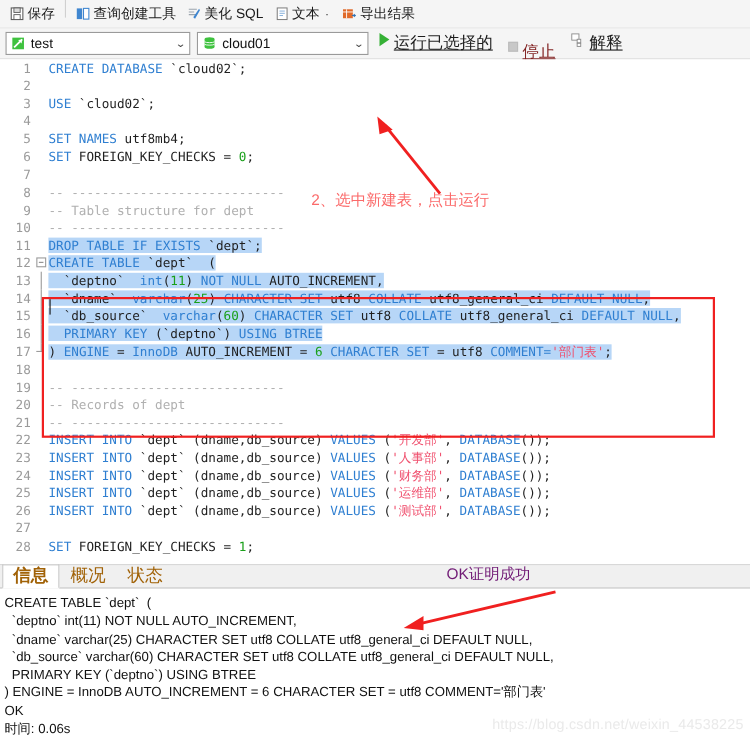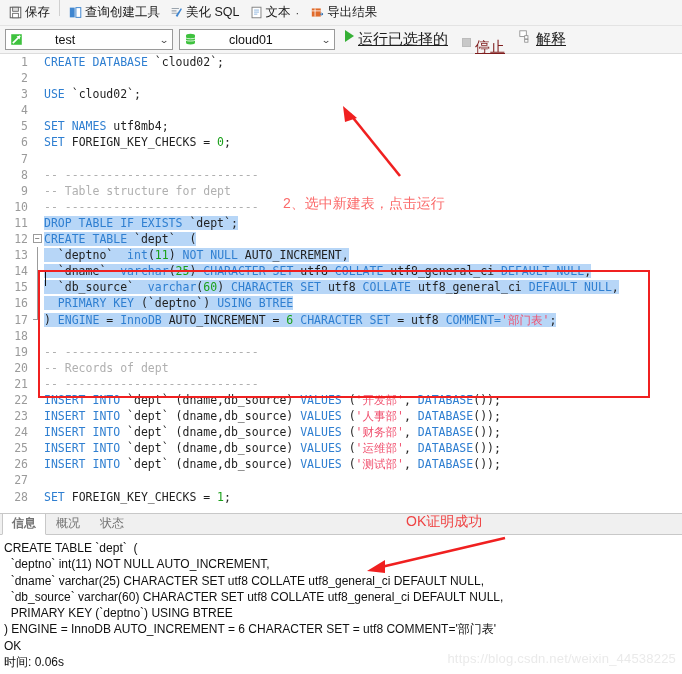--- a/index.html
+++ b/index.html
@@ -62,21 +62,21 @@
     border: 1px solid #9a9a9a;
     display: flex;
     align-items: center;
     padding: 0 4px;
     font-size: 12.5px;
     color: #111;
     gap: 5px;
   }
   .combo.c1 { width: 168px; }
   .combo.c2 { width: 156px; }
-  .combo .cvalue { flex: 1; white-space: nowrap; overflow: hidden; margin-left: 27px; }
+  .combo .cvalue { flex: 1; white-space: nowrap; overflow: hidden; }
   .chev {
     font-size: 9px; color: #444; padding-left: 2px;
     transform: scaleX(1.35);
   }
   .runbtn {
     display: flex; gap: 4px;
     font-size: 15px; color: #1d1d1d; padding: 2px 4px;
     white-space: nowrap;
     text-decoration: underline;
   }
@@ -206,23 +206,23 @@
   }
   .tabs {
     height: 21px;
     display: flex;
     align-items: flex-end;
     background: #f0f0f0;
     border-bottom: 1px solid #c8c8c8;
     padding-left: 2px;
   }
   .tab {
-    font-size: 12px;
+    font-size: 16px;
     padding: 2px 9px 3px 9px;
-    color: #737373;
+    color: #a16207;
     line-height: 15px;
     border: 1px solid transparent;
     border-bottom: none;
     white-space: nowrap;
   }
   .tab.active {
     background: #ffffff;
     border: 1px solid #c8c8c8;
     border-bottom: 1px solid #ffffff;
     margin-bottom: -1px;
@@ -357,21 +357,21 @@
     </div>
   </div>
 
   <div class="editor">
     <div class="gutter"></div>
     <div class="code" id="code-lines"><div class="ln"><span class="lnum">1</span><span><span class="kw">CREATE DATABASE </span><span class="plain">`cloud02`;</span></span></div><div class="ln"><span class="lnum">2</span><span></span></div><div class="ln"><span class="lnum">3</span><span><span class="kw">USE </span><span class="plain">`cloud02`;</span></span></div><div class="ln"><span class="lnum">4</span><span></span></div><div class="ln"><span class="lnum">5</span><span><span class="kw">SET NAMES </span><span class="plain">utf8mb4;</span></span></div><div class="ln"><span class="lnum">6</span><span><span class="kw">SET </span><span class="plain">FOREIGN_KEY_CHECKS = </span><span class="num">0</span><span class="plain">;</span></span></div><div class="ln"><span class="lnum">7</span><span></span></div><div class="ln"><span class="lnum">8</span><span><span class="cmt">-- ----------------------------</span></span></div><div class="ln"><span class="lnum">9</span><span><span class="cmt">-- Table structure for dept</span></span></div><div class="ln"><span class="lnum">10</span><span><span class="cmt">-- ----------------------------</span></span></div><div class="ln"><span class="lnum">11</span><span class="sel"><span class="kw">DROP TABLE IF EXISTS </span><span class="plain">`dept`;</span></span></div><div class="ln"><span class="lnum">12</span><span class="fold">−</span><span class="sel"><span class="kw">CREATE TABLE </span><span class="plain">`dept`  (</span></span></div><div class="ln"><span class="lnum">13</span><span class="sel"><span class="plain">  `deptno`  </span><span class="kw">int</span><span class="plain">(</span><span class="num">11</span><span class="plain">) </span><span class="kw">NOT NULL </span><span class="plain">AUTO_INCREMENT,</span></span><span class="foldline"></span></div><div class="ln"><span class="lnum">14</span><span class="sel"><span class="plain">  `dname`  </span><span class="kw">varchar</span><span class="plain">(</span><span class="num">25</span><span class="plain">) </span><span class="kw">CHARACTER SET </span><span class="plain">utf8 </span><span class="kw">COLLATE </span><span class="plain">utf8_general_ci </span><span class="kw">DEFAULT NULL</span><span class="plain">,</span></span><span class="foldline"></span></div><div class="ln"><span class="lnum">15</span><span class="sel"><span class="plain">  `db_source`  </span><span class="kw">varchar</span><span class="plain">(</span><span class="num">60</span><span class="plain">) </span><span class="kw">CHARACTER SET </span><span class="plain">utf8 </span><span class="kw">COLLATE </span><span class="plain">utf8_general_ci </span><span class="kw">DEFAULT NULL</span><span class="plain">,</span></span><span class="foldline"></span></div><div class="ln"><span class="lnum">16</span><span class="sel"><span class="plain">  </span><span class="kw">PRIMARY KEY </span><span class="plain">(`deptno`) </span><span class="kw">USING BTREE</span></span><span class="foldline"></span></div><div class="ln"><span class="lnum">17</span><span class="foldend"></span><span class="foldend2"></span><span class="sel"><span class="plain">) </span><span class="kw">ENGINE </span><span class="plain">= </span><span class="kw">InnoDB </span><span class="plain">AUTO_INCREMENT = </span><span class="num">6</span><span class="plain"> </span><span class="kw">CHARACTER SET </span><span class="plain">= utf8 </span><span class="kw">COMMENT=</span><span class="str">'部门表'</span><span class="plain">;</span></span></div><div class="ln"><span class="lnum">18</span><span></span></div><div class="ln"><span class="lnum">19</span><span><span class="cmt">-- ----------------------------</span></span></div><div class="ln"><span class="lnum">20</span><span><span class="cmt">-- Records of dept</span></span></div><div class="ln"><span class="lnum">21</span><span><span class="cmt">-- ----------------------------</span></span></div><div class="ln"><span class="lnum">22</span><span><span class="kw">INSERT INTO </span><span class="plain">`dept` (dname,db_source) </span><span class="kw">VALUES </span><span class="plain">(</span><span class="str">'开发部'</span><span class="plain">, </span><span class="kw">DATABASE</span><span class="plain">());</span></span></div><div class="ln"><span class="lnum">23</span><span><span class="kw">INSERT INTO </span><span class="plain">`dept` (dname,db_source) </span><span class="kw">VALUES </span><span class="plain">(</span><span class="str">'人事部'</span><span class="plain">, </span><span class="kw">DATABASE</span><span class="plain">());</span></span></div><div class="ln"><span class="lnum">24</span><span><span class="kw">INSERT INTO </span><span class="plain">`dept` (dname,db_source) </span><span class="kw">VALUES </span><span class="plain">(</span><span class="str">'财务部'</span><span class="plain">, </span><span class="kw">DATABASE</span><span class="plain">());</span></span></div><div class="ln"><span class="lnum">25</span><span><span class="kw">INSERT INTO </span><span class="plain">`dept` (dname,db_source) </span><span class="kw">VALUES </span><span class="plain">(</span><span class="str">'运维部'</span><span class="plain">, </span><span class="kw">DATABASE</span><span class="plain">());</span></span></div><div class="ln"><span class="lnum">26</span><span><span class="kw">INSERT INTO </span><span class="plain">`dept` (dname,db_source) </span><span class="kw">VALUES </span><span class="plain">(</span><span class="str">'测试部'</span><span class="plain">, </span><span class="kw">DATABASE</span><span class="plain">());</span></span></div><div class="ln"><span class="lnum">27</span><span></span></div><div class="ln"><span class="lnum">28</span><span><span class="kw">SET </span><span class="plain">FOREIGN_KEY_CHECKS = </span><span class="num">1</span><span class="plain">;</span></span></div></div>
 
     <div class="redbox"></div>
     <div class="caret"></div>
 
-    <div class="anno" style="left:283px; top:141px;">2、选中新建表，点击运行</div>
+    <div class="anno" style="left:283px; top:119px;">2、选中新建表，点击运行</div>
 
     <svg class="arrowsvg" style="left:325px; top:50px;" width="120" height="80">
       <line x1="75" y1="72" x2="25" y2="10" stroke="#f02020" stroke-width="2.6"></line>
       <polygon points="18,2 32,14 20,18" fill="#f02020"></polygon>
     </svg>
   </div>
 
   <div class="respanel">
     <div class="tabs" id="result-tabs">
         <div class="tab active">信息</div>
@@ -380,21 +380,21 @@
       </div>
     <div class="reslog">CREATE TABLE `dept`  (
   `deptno` int(11) NOT NULL AUTO_INCREMENT,
   `dname` varchar(25) CHARACTER SET utf8 COLLATE utf8_general_ci DEFAULT NULL,
   `db_source` varchar(60) CHARACTER SET utf8 COLLATE utf8_general_ci DEFAULT NULL,
   PRIMARY KEY (`deptno`) USING BTREE
 ) ENGINE = InnoDB AUTO_INCREMENT = 6 CHARACTER SET = utf8 COMMENT='部门表'
 OK
 时间: 0.06s</div>
 
-    <div class="anno" style="left:406px; top:-1px; color:#ef4444;">OK证明成功</div>
+    <div class="anno" style="left:406px; top:-1px; color:#701a75;">OK证明成功</div>
     <svg class="arrowsvg" style="left:355px; top:18px;" width="160" height="50">
       <line x1="150" y1="6" x2="22" y2="36" stroke="#f02020" stroke-width="2.6"></line>
       <polygon points="12,39 30,28 30,41" fill="#f02020"></polygon>
     </svg>
 
     <div class="watermark">https://blog.csdn.net/weixin_44538225</div>
   </div>
 
 </div>
 

